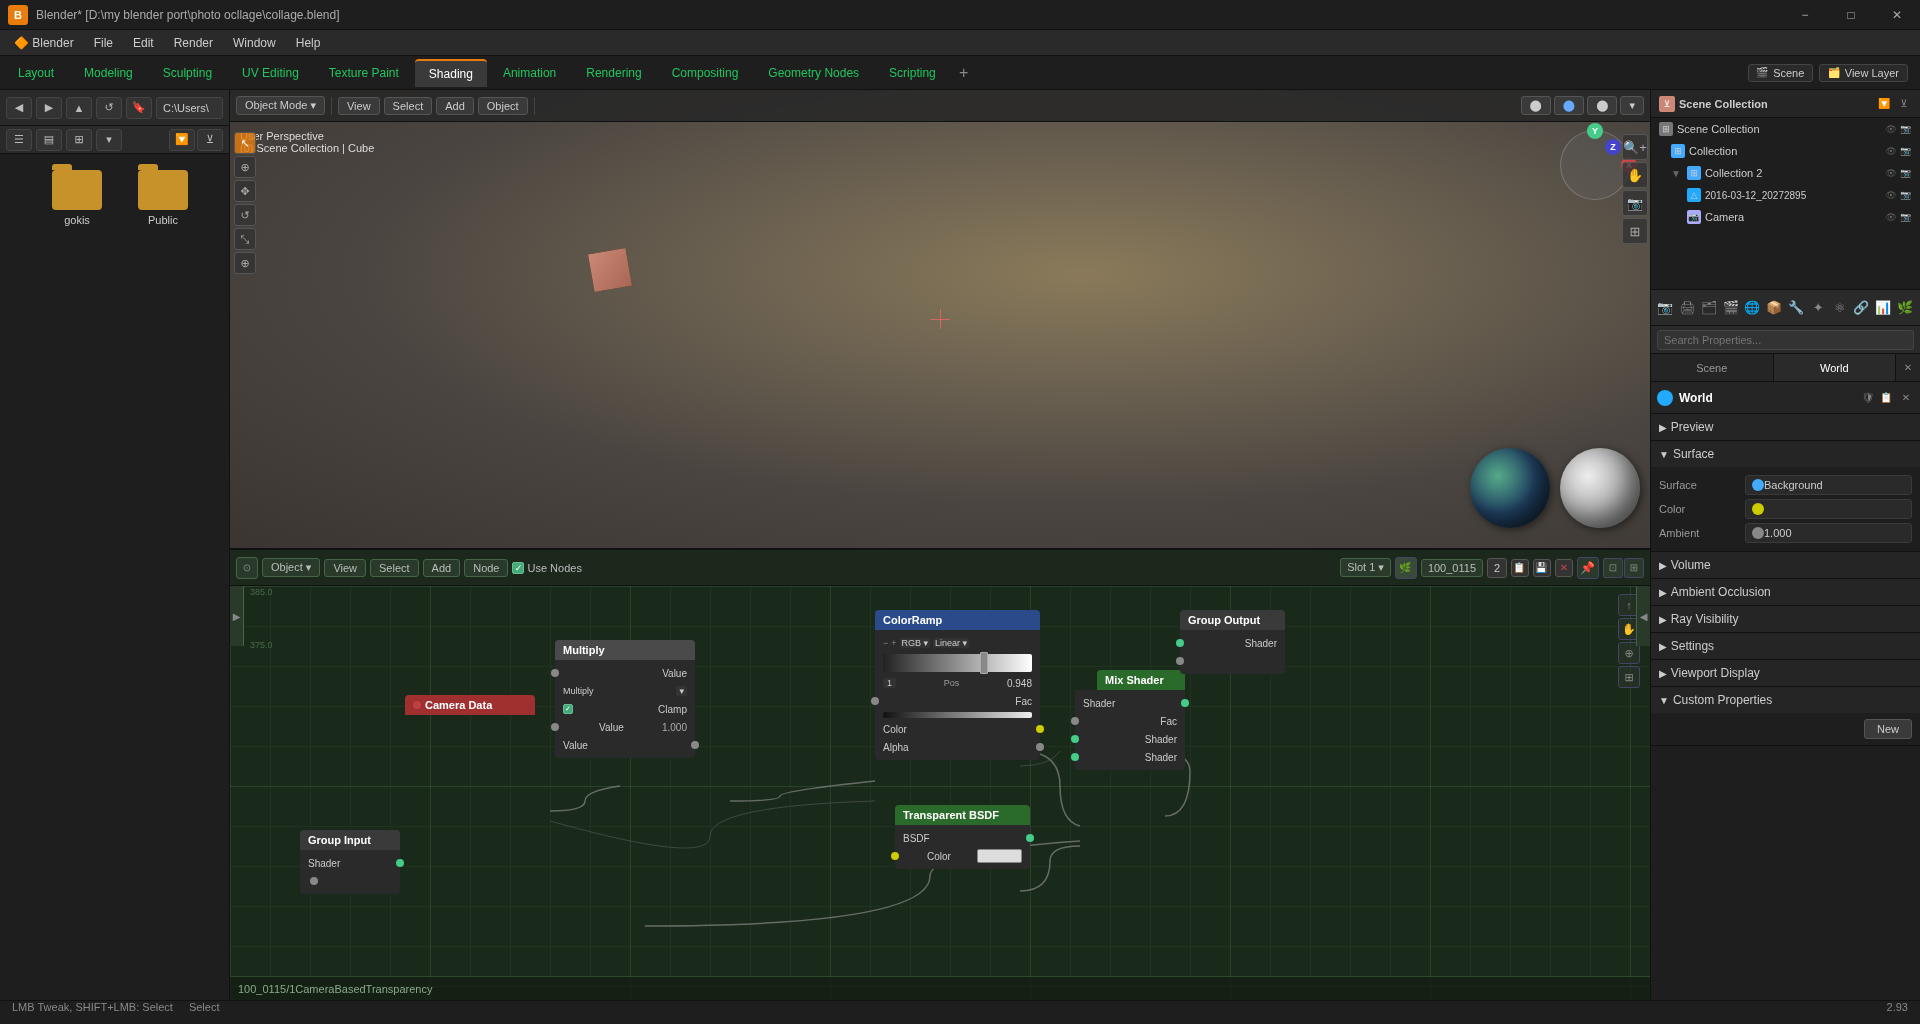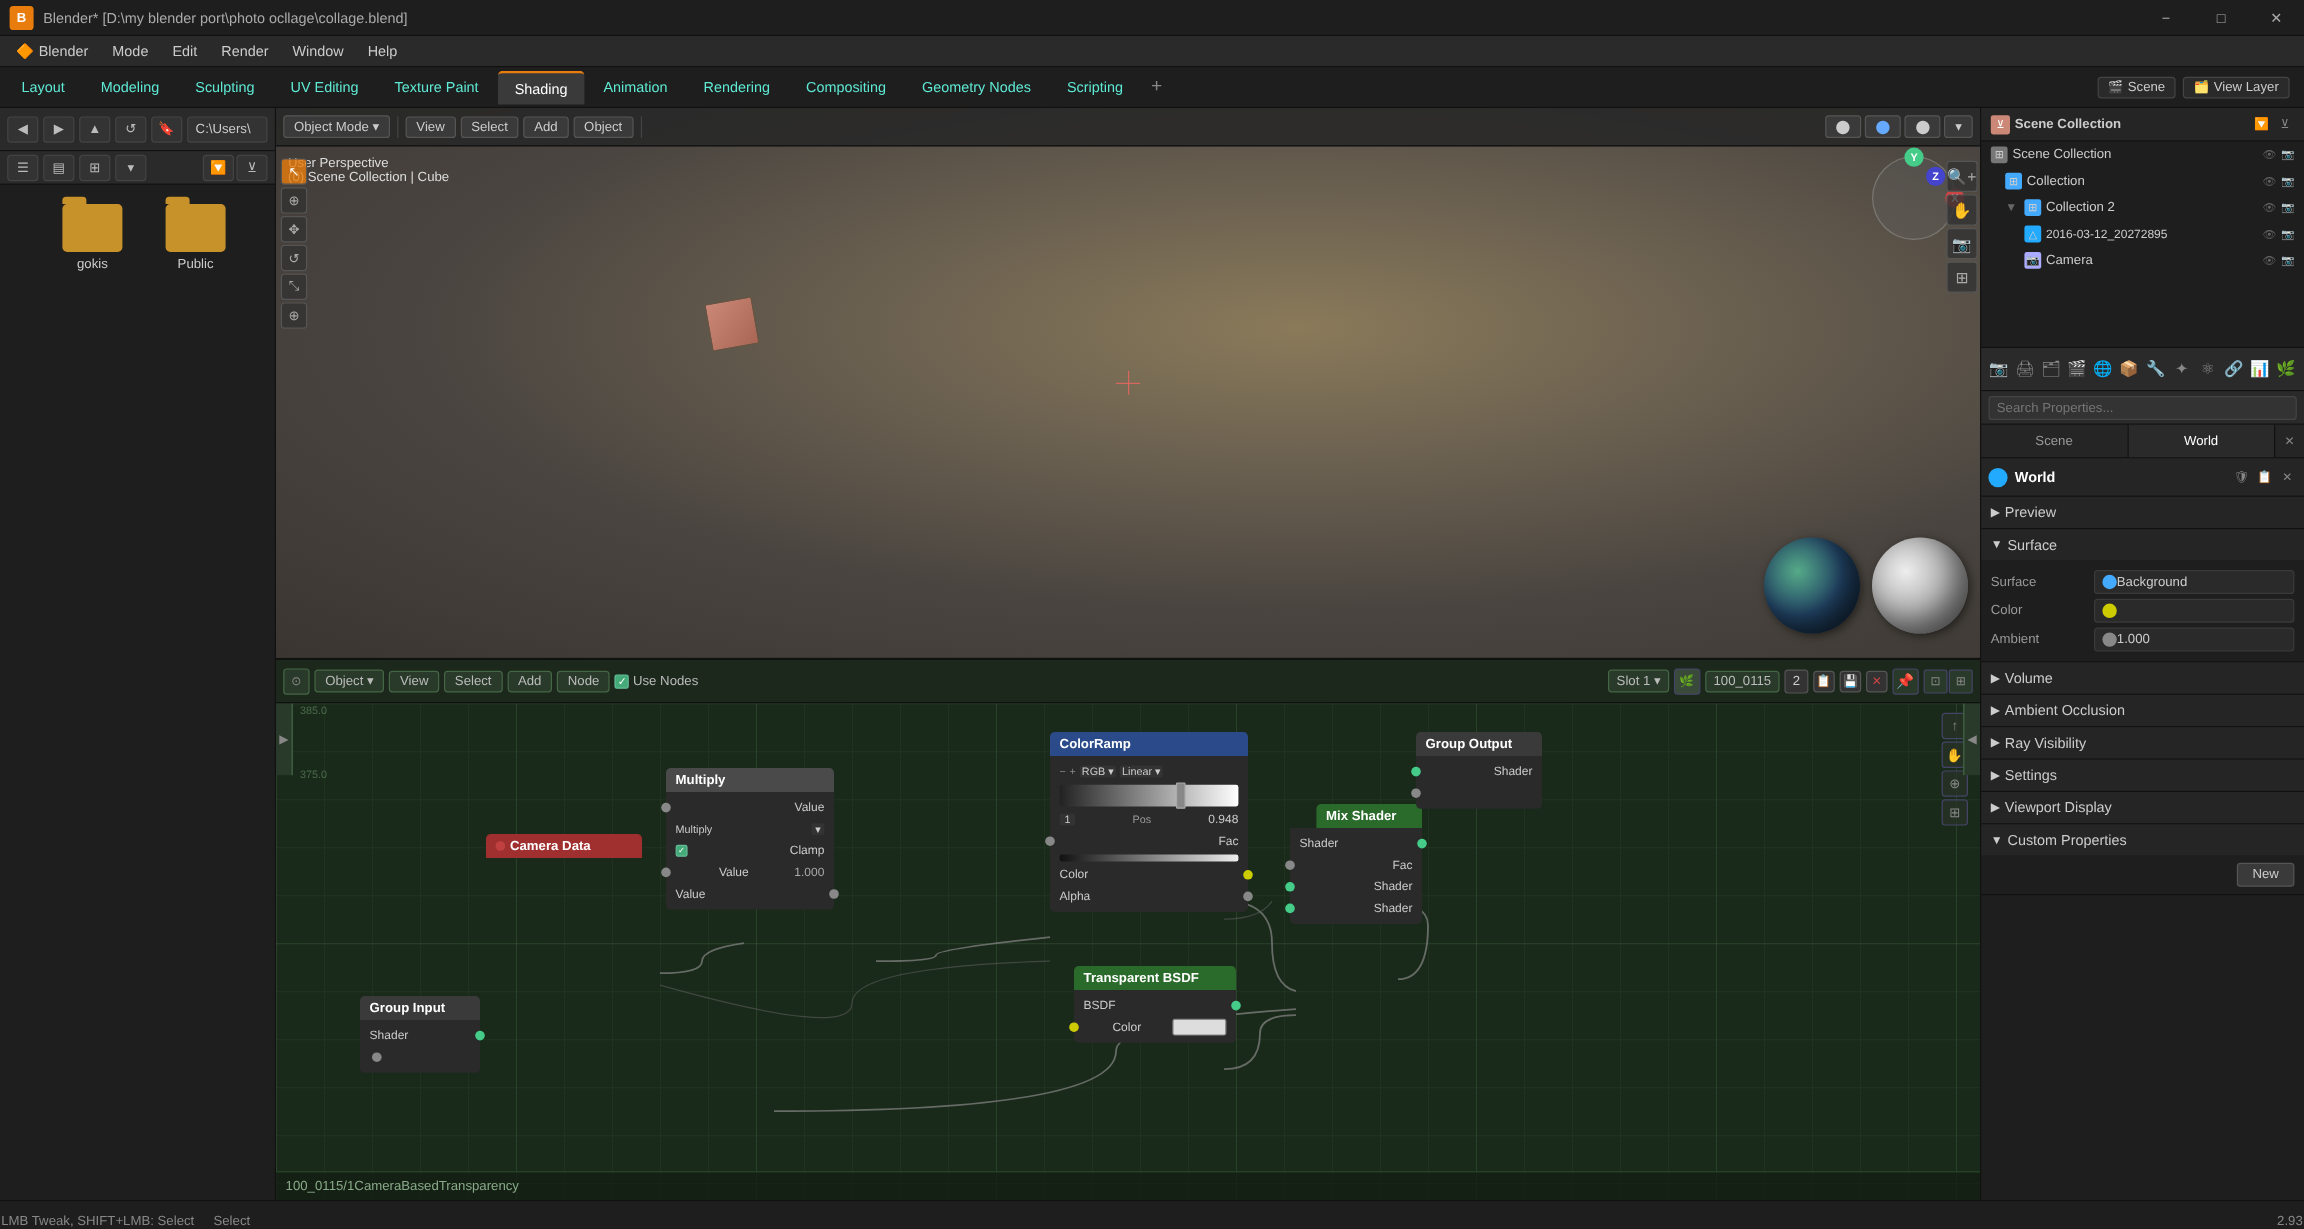--- a/index.html
+++ b/index.html
@@ -70,21 +70,21 @@
       background: #1e1e1e;
       display: flex;
       align-items: center;
       padding: 0 4px;
       border-bottom: 1px solid #111;
       gap: 2px;
     }
     .tab-item {
       padding: 4px 14px;
       font-size: 12px;
-      color: #5eead4;
+      color: #22c55e;
       cursor: pointer;
       border-radius: 4px 4px 0 0;
       height: 28px;
       display: flex; align-items: center;
     }
     .tab-item.active {
       background: #3a3a3a;
       color: #fff;
       border-top: 2px solid #e87d0d;
     }
@@ -529,22 +529,22 @@
       display: flex; align-items: center; justify-content: center;
       font-size: 9px;
       flex-shrink: 0;
     }
 
     
     #statusbar {
       height: 24px;
       background: #1e1e1e;
       border-top: 1px solid #111;
-      display: flex; align-items: flex-end;
-      padding: 0 1px;
+      display: flex; align-items: flex-start;
+      padding: 0 12px;
       font-size: 11px; color: #888;
       position: absolute;
       bottom: 0; left: 0; right: 0;
     }
     .status-item { margin-right: 16px; }
 
     
     .collection-tree {
       flex: 1;
       overflow-y: auto;
@@ -619,21 +619,21 @@
   <span class="title-text">Blender* [D:\my blender port\photo ocllage\collage.blend]</span>
   <div class="win-controls">
     <div class="win-btn">−</div>
     <div class="win-btn">□</div>
     <div class="win-btn close">✕</div>
   </div>
 </div>
 
 <div id="menubar">
   <div class="menu-item">🔶 Blender</div>
-  <div class="menu-item">Mode</div>
+  <div class="menu-item">File</div>
   <div class="menu-item">Edit</div>
   <div class="menu-item">Render</div>
   <div class="menu-item">Window</div>
   <div class="menu-item">Help</div>
 </div>
 
 <div id="tabbar">
   <div class="tab-item">Layout</div>
   <div class="tab-item">Modeling</div>
   <div class="tab-item">Sculpting</div>

